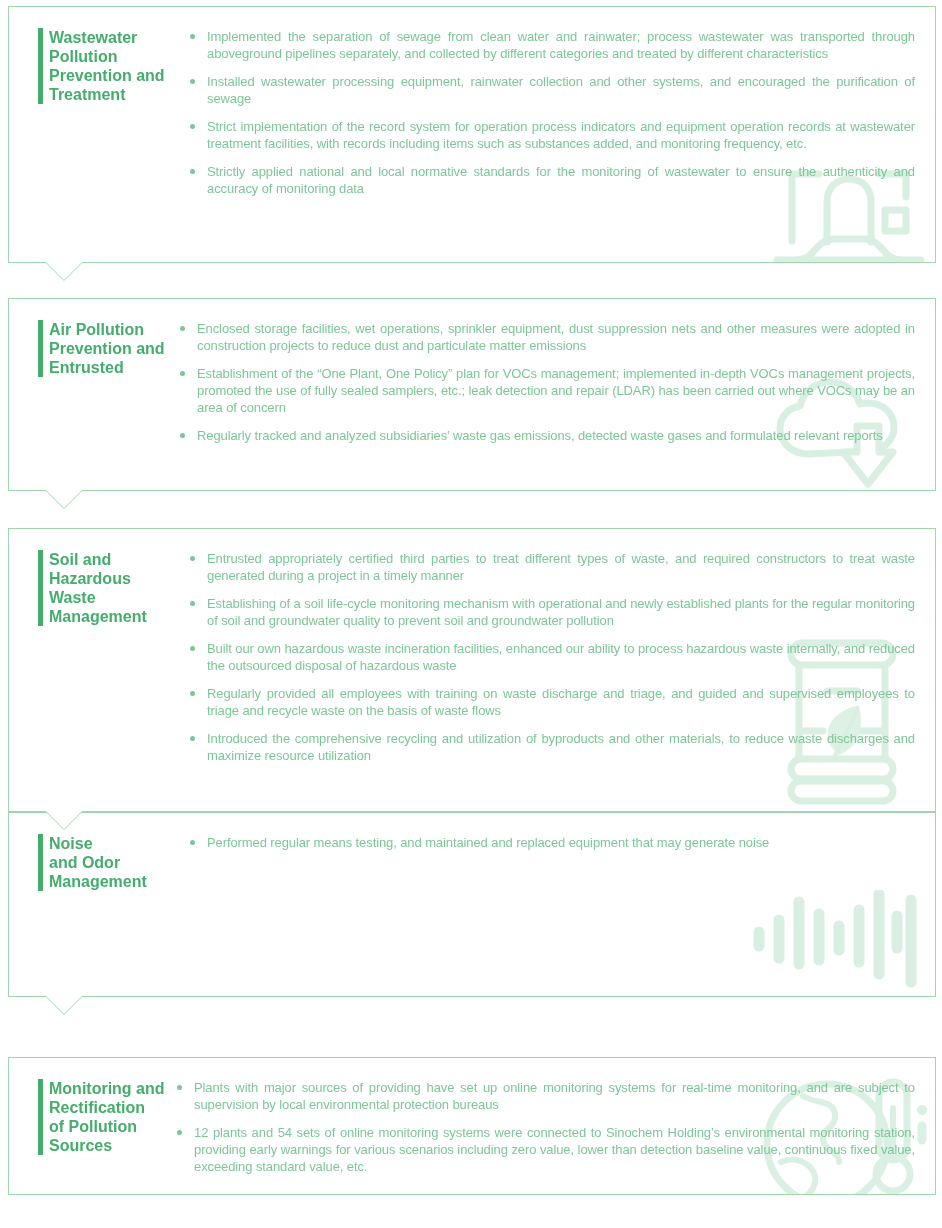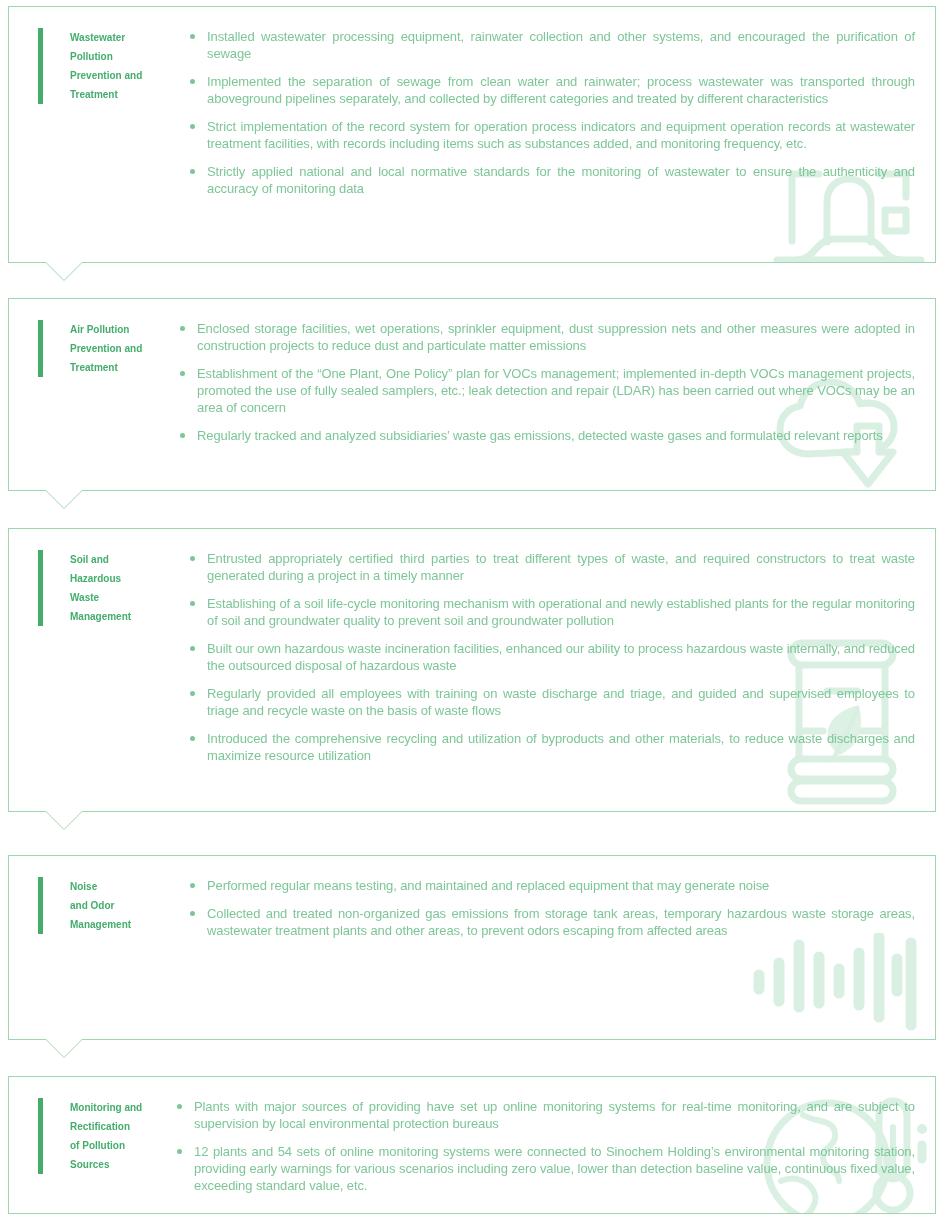--- a/index.html
+++ b/index.html
@@ -1,32 +1,32 @@
 <!DOCTYPE html>
 <html><head>
 <meta charset="utf-8">
 <style>
   html,body{margin:0;padding:0;background:#ffffff;}
   body{width:942px;height:1228px;font-family:"Liberation Sans",sans-serif;}
   .page{position:relative;width:942px;height:1228px;background:#ffffff;overflow:hidden;}
   .section{position:relative;margin-left:8px;width:928px;}
   .s1{margin-top:6px;margin-bottom:35px;}
   .s2{margin-bottom:37px;}
-  .s3{margin-bottom:43px;}
-  .s4{margin-bottom:36px;}
+  .s3{}
+  .s4{margin-bottom:60px;}
   .box{box-sizing:border-box;position:relative;width:100%;border:1px solid #9fd6ae;background:#ffffff;overflow:hidden;}
   .s1 .box{height:257px}
   .s2 .box{height:193px}
   .s3 .box{height:284px}
   .s4 .box{height:185px}
   .s5 .box{height:138px}
   .tail{position:absolute;left:37px;bottom:-19px;z-index:2;display:block;}
   .row{position:relative;z-index:1;display:flex;align-items:flex-start;padding:21px 20px 10px 29px;}
-  .title{flex:0 0 149px;box-sizing:border-box;border-left:5px solid #44ad6c;padding-left:27px;
-         color:#44ad6c;font-size:10px;line-height:19px;font-weight:bold;white-space:pre-line;}
+  .title{flex:0 0 149px;box-sizing:border-box;border-left:5px solid #44ad6c;padding-left:6px;
+         color:#44ad6c;font-size:16px;line-height:19px;font-weight:bold;white-space:pre-line;}
   .s2 .title{flex-basis:139px;}
   .s5 .title{flex-basis:136px;}
   ul.bullets{flex:1;margin:0;padding:0;list-style:none;}
   ul.bullets li{position:relative;padding-left:20px;margin-bottom:11px;color:#7dc697;
                 font-size:13px;line-height:17px;text-align:justify;letter-spacing:-0.1px;}
   ul.bullets li:last-child{margin-bottom:0;}
   ul.bullets li::before{content:"";position:absolute;left:3px;top:6px;width:5px;height:5px;
                 border-radius:50%;background:#7dc697;}
   .watermark{position:absolute;z-index:0;}
   .wm1{right:4px;bottom:-2px;}
@@ -49,43 +49,43 @@
         <path d="M60,100 V60 C60,45 70,37 82,37 C94,37 104,45 104,60 V100"></path>
         <path d="M30,118 C50,116 47,99 66,97 L98,97 C117,99 114,116 134,118"></path>
         <path d="M10,118 H154"></path>
       </svg>
       <div class="row">
         <div class="title">Wastewater
 Pollution
 Prevention and
 Treatment</div>
         <ul class="bullets">
+          <li>Implemented the separation of sewage from clean water and rainwater; process wastewater was transported through aboveground pipelines separately, and collected by different categories and treated by different characteristics</li>
           <li>Installed wastewater processing equipment, rainwater collection and other systems, and encouraged the purification of sewage</li>
-          <li>Implemented the separation of sewage from clean water and rainwater; process wastewater was transported through aboveground pipelines separately, and collected by different categories and treated by different characteristics</li>
           <li>Strict implementation of the record system for operation process indicators and equipment operation records at wastewater treatment facilities, with records including items such as substances added, and monitoring frequency, etc.</li>
           <li>Strictly applied national and local normative standards for the monitoring of wastewater to ensure the authenticity and accuracy of monitoring data</li>
         </ul>
       </div>
     </div>
     <svg class="tail" width="38" height="20" viewBox="0 0 38 20">
       <path d="M0.5,0 L19,18.5 L37.5,0 Z" fill="#ffffff"></path>
       <path d="M0.5,0 L19,18.5 L37.5,0" fill="none" stroke="#9fd6ae" stroke-width="1"></path>
     </svg>
   </div>
 
   <div class="section s2">
     <div class="box">
       <svg class="watermark wm2" width="138" height="126" viewBox="0 0 138 126" fill="none" stroke="#d9efe2" stroke-width="7" stroke-linecap="round" stroke-linejoin="round">
         <path d="M40,88 C23,88 11,77 11,63 C11,51 19,42 31,40 C34,26 46,16 61,16 C75,16 87,25 91,38 C93,37 96,37 99,37 C114,37 125,47 125,61 C125,74 115,84 101,85 L40,88"></path>
         <path d="M88,60 V86 H74 L99,118 L124,86 H110 V60 Z" fill="#ffffff"></path>
       </svg>
       <div class="row">
         <div class="title">Air Pollution
 Prevention and
-Treatment</div>
+Entrusted</div>
         <ul class="bullets">
           <li>Enclosed storage facilities, wet operations, sprinkler equipment, dust suppression nets and other measures were adopted in construction projects to reduce dust and particulate matter emissions</li>
           <li>Establishment of the “One Plant, One Policy” plan for VOCs management; implemented in-depth VOCs management projects, promoted the use of fully sealed samplers, etc.; leak detection and repair (LDAR) has been carried out where VOCs may be an area of concern</li>
           <li>Regularly tracked and analyzed subsidiaries’ waste gas emissions, detected waste gases and formulated relevant reports</li>
         </ul>
       </div>
     </div>
     <svg class="tail" width="38" height="20" viewBox="0 0 38 20">
       <path d="M0.5,0 L19,18.5 L37.5,0 Z" fill="#ffffff"></path>
       <path d="M0.5,0 L19,18.5 L37.5,0" fill="none" stroke="#9fd6ae" stroke-width="1"></path>
@@ -138,21 +138,20 @@
         <path d="M130,4 V84"></path>
         <path d="M148,26 V58"></path>
         <path d="M162,10 V92"></path>
       </svg>
       <div class="row">
         <div class="title">Noise
 and Odor
 Management</div>
         <ul class="bullets">
           <li>Performed regular means testing, and maintained and replaced equipment that may generate noise</li>
-          <li>Collected and treated non-organized gas emissions from storage tank areas, temporary hazardous waste storage areas, wastewater treatment plants and other areas, to prevent odors escaping from affected areas</li>
         </ul>
       </div>
     </div>
     <svg class="tail" width="38" height="20" viewBox="0 0 38 20">
       <path d="M0.5,0 L19,18.5 L37.5,0 Z" fill="#ffffff"></path>
       <path d="M0.5,0 L19,18.5 L37.5,0" fill="none" stroke="#9fd6ae" stroke-width="1"></path>
     </svg>
   </div>
 
   <div class="section s5">

